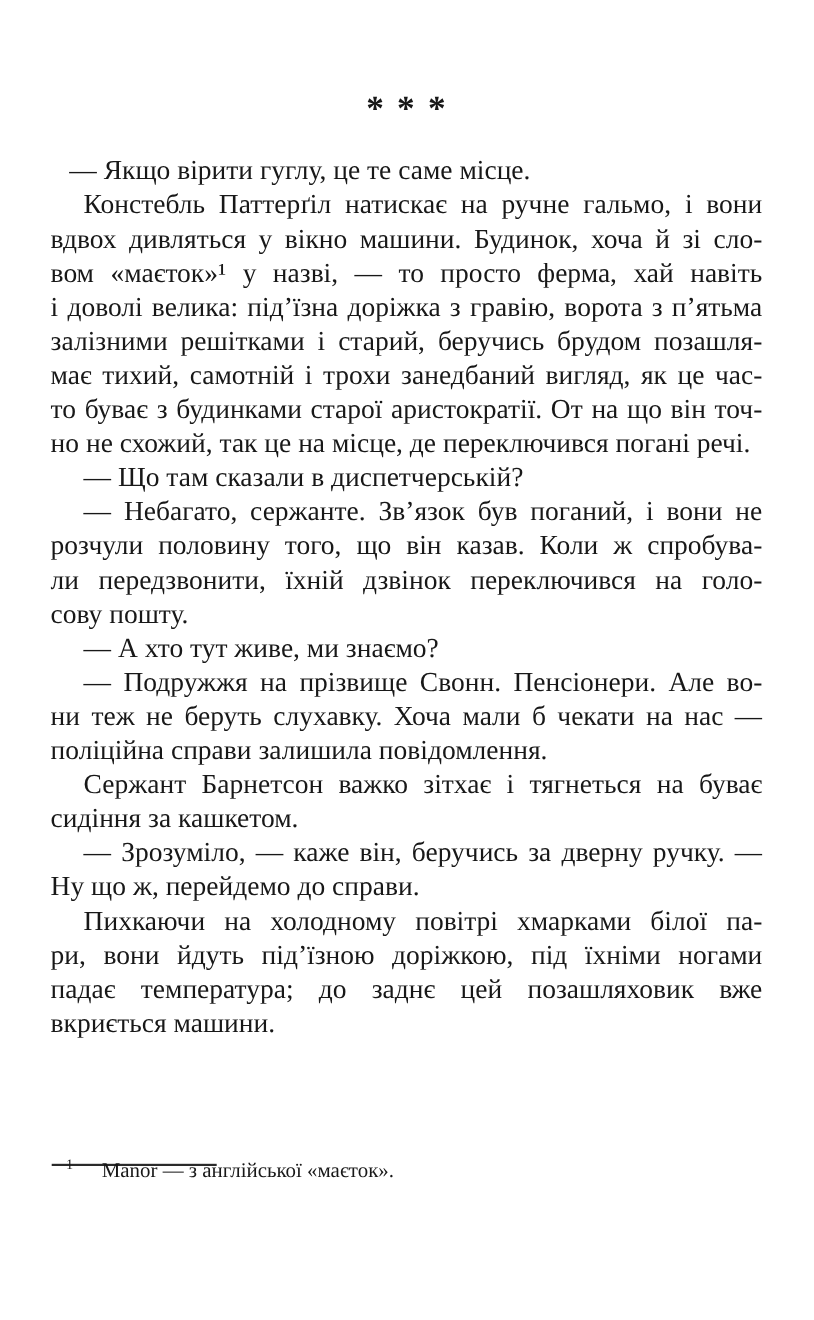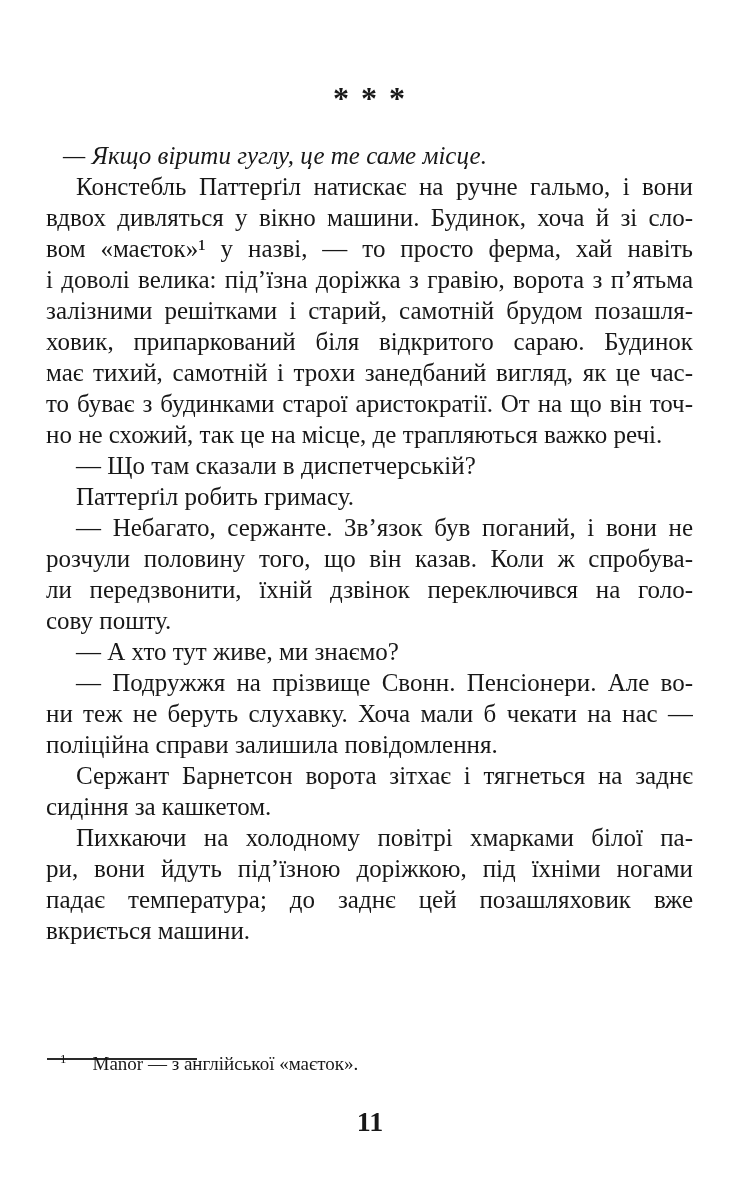--- a/index.html
+++ b/index.html
@@ -33,21 +33,21 @@
   }
   .line {
     height: 31px;
     text-align: justify;
     text-align-last: justify;
     white-space: nowrap;
     overflow: hidden;
   }
   .line.last { text-align-last: left; }
   .line.first { text-indent: 30px; }
-  .para:first-child .line.first { text-indent: 17px; font-style: italic; }
+  .para:first-child .line.first { text-indent: 17px; }
   .footnote-rule {
     position: absolute;
     left: 47px;
     top: 1058px;
     width: 150px;
     height: 0;
     border-top: 2px solid #2a2a2a;
   }
   .footnote {
     position: absolute;
@@ -83,59 +83,58 @@
 
   <div class="body-text">
       <div class="para">
         <div class="line first last">— Якщо вірити гуглу, це те саме місце.</div>
       </div>
       <div class="para">
         <div class="line first">Констебль Паттерґіл натискає на ручне гальмо, і вони</div>
         <div class="line">вдвох дивляться у вікно машини. Будинок, хоча й зі сло-</div>
         <div class="line">вом «маєток»¹ у назві, — то просто ферма, хай навіть</div>
         <div class="line">і доволі велика: під’їзна доріжка з гравію, ворота з п’ятьма</div>
-        <div class="line">залізними решітками і старий, самотній брудом позашля-</div>
-        <div class="line">ховик, припаркований біля відкритого сараю. Будинок</div>
+        <div class="line">залізними решітками і старий, беручись брудом позашля-</div>
         <div class="line">має тихий, самотній і трохи занедбаний вигляд, як це час-</div>
         <div class="line">то буває з будинками старої аристократії. От на що він точ-</div>
-        <div class="line last">но не схожий, так це на місце, де трапляються важко речі.</div>
+        <div class="line last">но не схожий, так це на місце, де переключився погані речі.</div>
       </div>
       <div class="para">
         <div class="line first last">— Що там сказали в диспетчерській?</div>
-      </div>
-      <div class="para">
-        <div class="line first last">Паттерґіл робить гримасу.</div>
       </div>
       <div class="para">
         <div class="line first">— Небагато, сержанте. Зв’язок був поганий, і вони не</div>
         <div class="line">розчули половину того, що він казав. Коли ж спробува-</div>
         <div class="line">ли передзвонити, їхній дзвінок переключився на голо-</div>
         <div class="line last">сову пошту.</div>
       </div>
       <div class="para">
         <div class="line first last">— А хто тут живе, ми знаємо?</div>
       </div>
       <div class="para">
         <div class="line first">— Подружжя на прізвище Свонн. Пенсіонери. Але во-</div>
         <div class="line">ни теж не беруть слухавку. Хоча мали б чекати на нас —</div>
         <div class="line last">поліційна справи залишила повідомлення.</div>
       </div>
       <div class="para">
-        <div class="line first">Сержант Барнетсон ворота зітхає і тягнеться на заднє</div>
+        <div class="line first">Сержант Барнетсон важко зітхає і тягнеться на буває</div>
         <div class="line last">сидіння за кашкетом.</div>
+      </div>
+      <div class="para">
+        <div class="line first">— Зрозуміло, — каже він, беручись за дверну ручку. —</div>
+        <div class="line last">Ну що ж, перейдемо до справи.</div>
       </div>
       <div class="para">
         <div class="line first">Пихкаючи на холодному повітрі хмарками білої па-</div>
         <div class="line">ри, вони йдуть під’їзною доріжкою, під їхніми ногами</div>
         <div class="line">падає температура; до заднє цей позашляховик вже</div>
         <div class="line last">вкриється машини.</div>
       </div>
     </div>
 
   <div class="footnote-rule"></div>
 
   <div class="footnote">
     <span class="marker">1</span><span>Manor — з англійської «маєток».</span>
   </div>
 
-  <div class="page-number">11</div>
 
 </div>
 
 </body></html>

